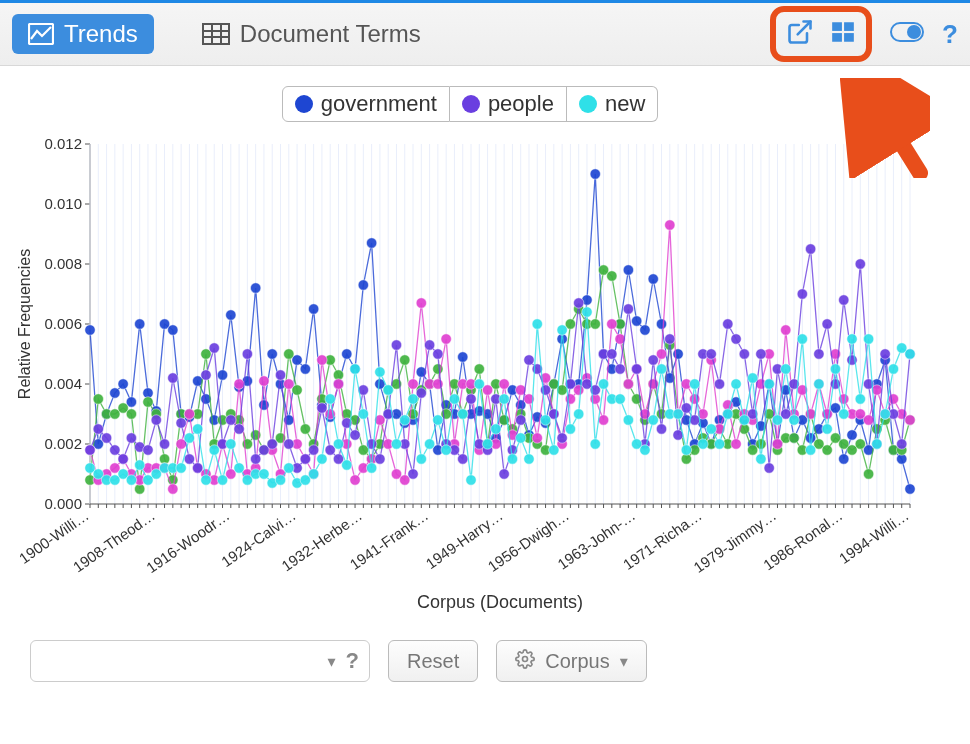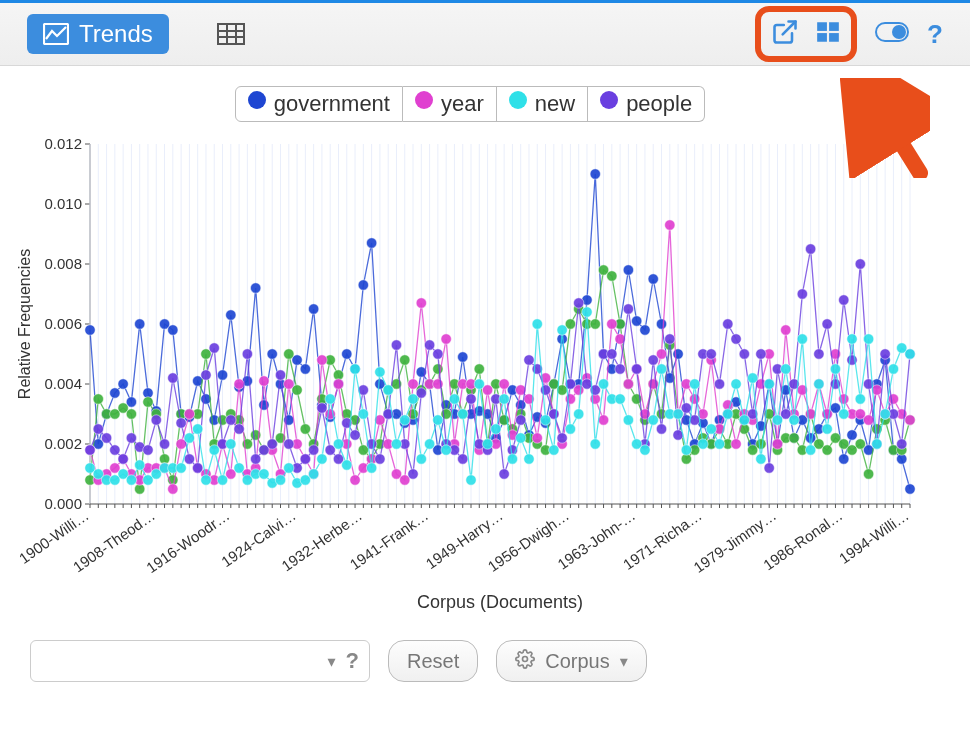--- a/index.html
+++ b/index.html
@@ -11,21 +11,21 @@
     background: #fff;
     overflow: hidden;
   }
   .toolbar {
     height: 66px;
     background: linear-gradient(#f5f5f5, #eeeeee);
     border-top: 3px solid #1e88e5;
     border-bottom: 1px solid #d8d8d8;
     display: flex;
     align-items: center;
-    padding: 0 27px;
+    padding: 0 12px;
     box-sizing: border-box;
     gap: 32px;
   }
   .tab {
     display: flex;
     align-items: center;
     gap: 10px;
     padding: 6px 16px;
     border-radius: 6px;
     font-size: 24px;
@@ -62,20 +62,21 @@
     box-sizing: border-box;
   }
   .legend {
     display: flex;
     justify-content: center;
     gap: 0;
     margin-bottom: 12px;
   }
   .legend-item {
     display: flex;
+    align-items: center;
     gap: 8px;
     padding: 4px 12px;
     border: 1px solid #bbb;
     font-size: 22px;
     color: #333;
     background: #fff;
   }
   .legend-item:first-child { border-radius: 6px 0 0 6px; }
   .legend-item:last-child  { border-radius: 0 6px 6px 0; border-left: none; }
   .legend-item + .legend-item { border-left: none; }
@@ -112,21 +113,21 @@
     font-size: 18px;
     height: 100%;
     background: transparent;
   }
   .chev { color: #888; font-size: 16px; }
   .qmark { color: #888; font-size: 22px; font-weight: bold; }
   .btn {
     height: 42px;
     padding: 0 18px;
     border: 1px solid #bbb;
-    border-radius: 16px;
+    border-radius: 6px;
     background: linear-gradient(#fdfdfd, #f0f0f0);
     color: #777;
     font-size: 20px;
     display: flex;
     align-items: center;
     gap: 10px;
     cursor: pointer;
   }
 
   .annotation-arrow {
@@ -154,20 +155,21 @@
   <div class="tab">
     <span class="icon">
       <svg width="28" height="22" viewBox="0 0 28 22" fill="none" stroke="#555" stroke-width="2">
         <rect x="1" y="1" width="26" height="20"></rect>
         <line x1="1" y1="8" x2="27" y2="8"></line>
           <line x1="1" y1="14" x2="27" y2="14"></line>
         <line x1="10" y1="1" x2="10" y2="21"></line>
           <line x1="19" y1="1" x2="19" y2="21"></line>
       </svg>
     </span>
+    <span>Document Terms</span>
   </div>
   <div class="spacer"></div>
   <div class="toolbar-icons">
     <span class="export-group">
       <span class="icon">
         <svg width="28" height="28" viewBox="0 0 24 24" fill="none" stroke="#3c8dde" stroke-width="2.2" stroke-linecap="round" stroke-linejoin="round">
           <path d="M18 13v6a2 2 0 0 1-2 2H5a2 2 0 0 1-2-2V8a2 2 0 0 1 2-2h6"></path>
           <polyline points="15 3 21 3 21 9"></polyline>
             <line x1="10" y1="14" x2="21" y2="3"></line>
         </svg>
@@ -191,30 +193,26 @@
   </div>
 </div>
 
 <div class="chart-wrap">
   <div class="legend" id="legend">
       <div class="legend-item">
         <span class="legend-dot" style="background: rgb(30, 70, 210);"></span>
         <span>government</span>
       </div>
       <div class="legend-item">
-        <span class="legend-dot" style="background: rgb(224, 64, 208);"></span>
-        <span>year</span>
+        <span class="legend-dot" style="background: rgb(106, 63, 224);"></span>
+        <span>people</span>
       </div>
       <div class="legend-item">
         <span class="legend-dot" style="background: rgb(47, 224, 232);"></span>
         <span>new</span>
-      </div>
-      <div class="legend-item">
-        <span class="legend-dot" style="background: rgb(106, 63, 224);"></span>
-        <span>people</span>
       </div>
     </div>
   <div class="plot">
     <svg id="plot-svg" width="910" height="480" style="overflow:visible">
         <line x1="75" y1="370" x2="80" y2="370" stroke="#555"></line>
         <text x="72" y="375" text-anchor="end" font-size="15" fill="#333">0.000</text>
         <line x1="75" y1="310" x2="80" y2="310" stroke="#555"></line>
         <text x="72" y="315" text-anchor="end" font-size="15" fill="#333">0.002</text>
         <line x1="75" y1="250" x2="80" y2="250" stroke="#555"></line>
         <text x="72" y="255" text-anchor="end" font-size="15" fill="#333">0.004</text>

